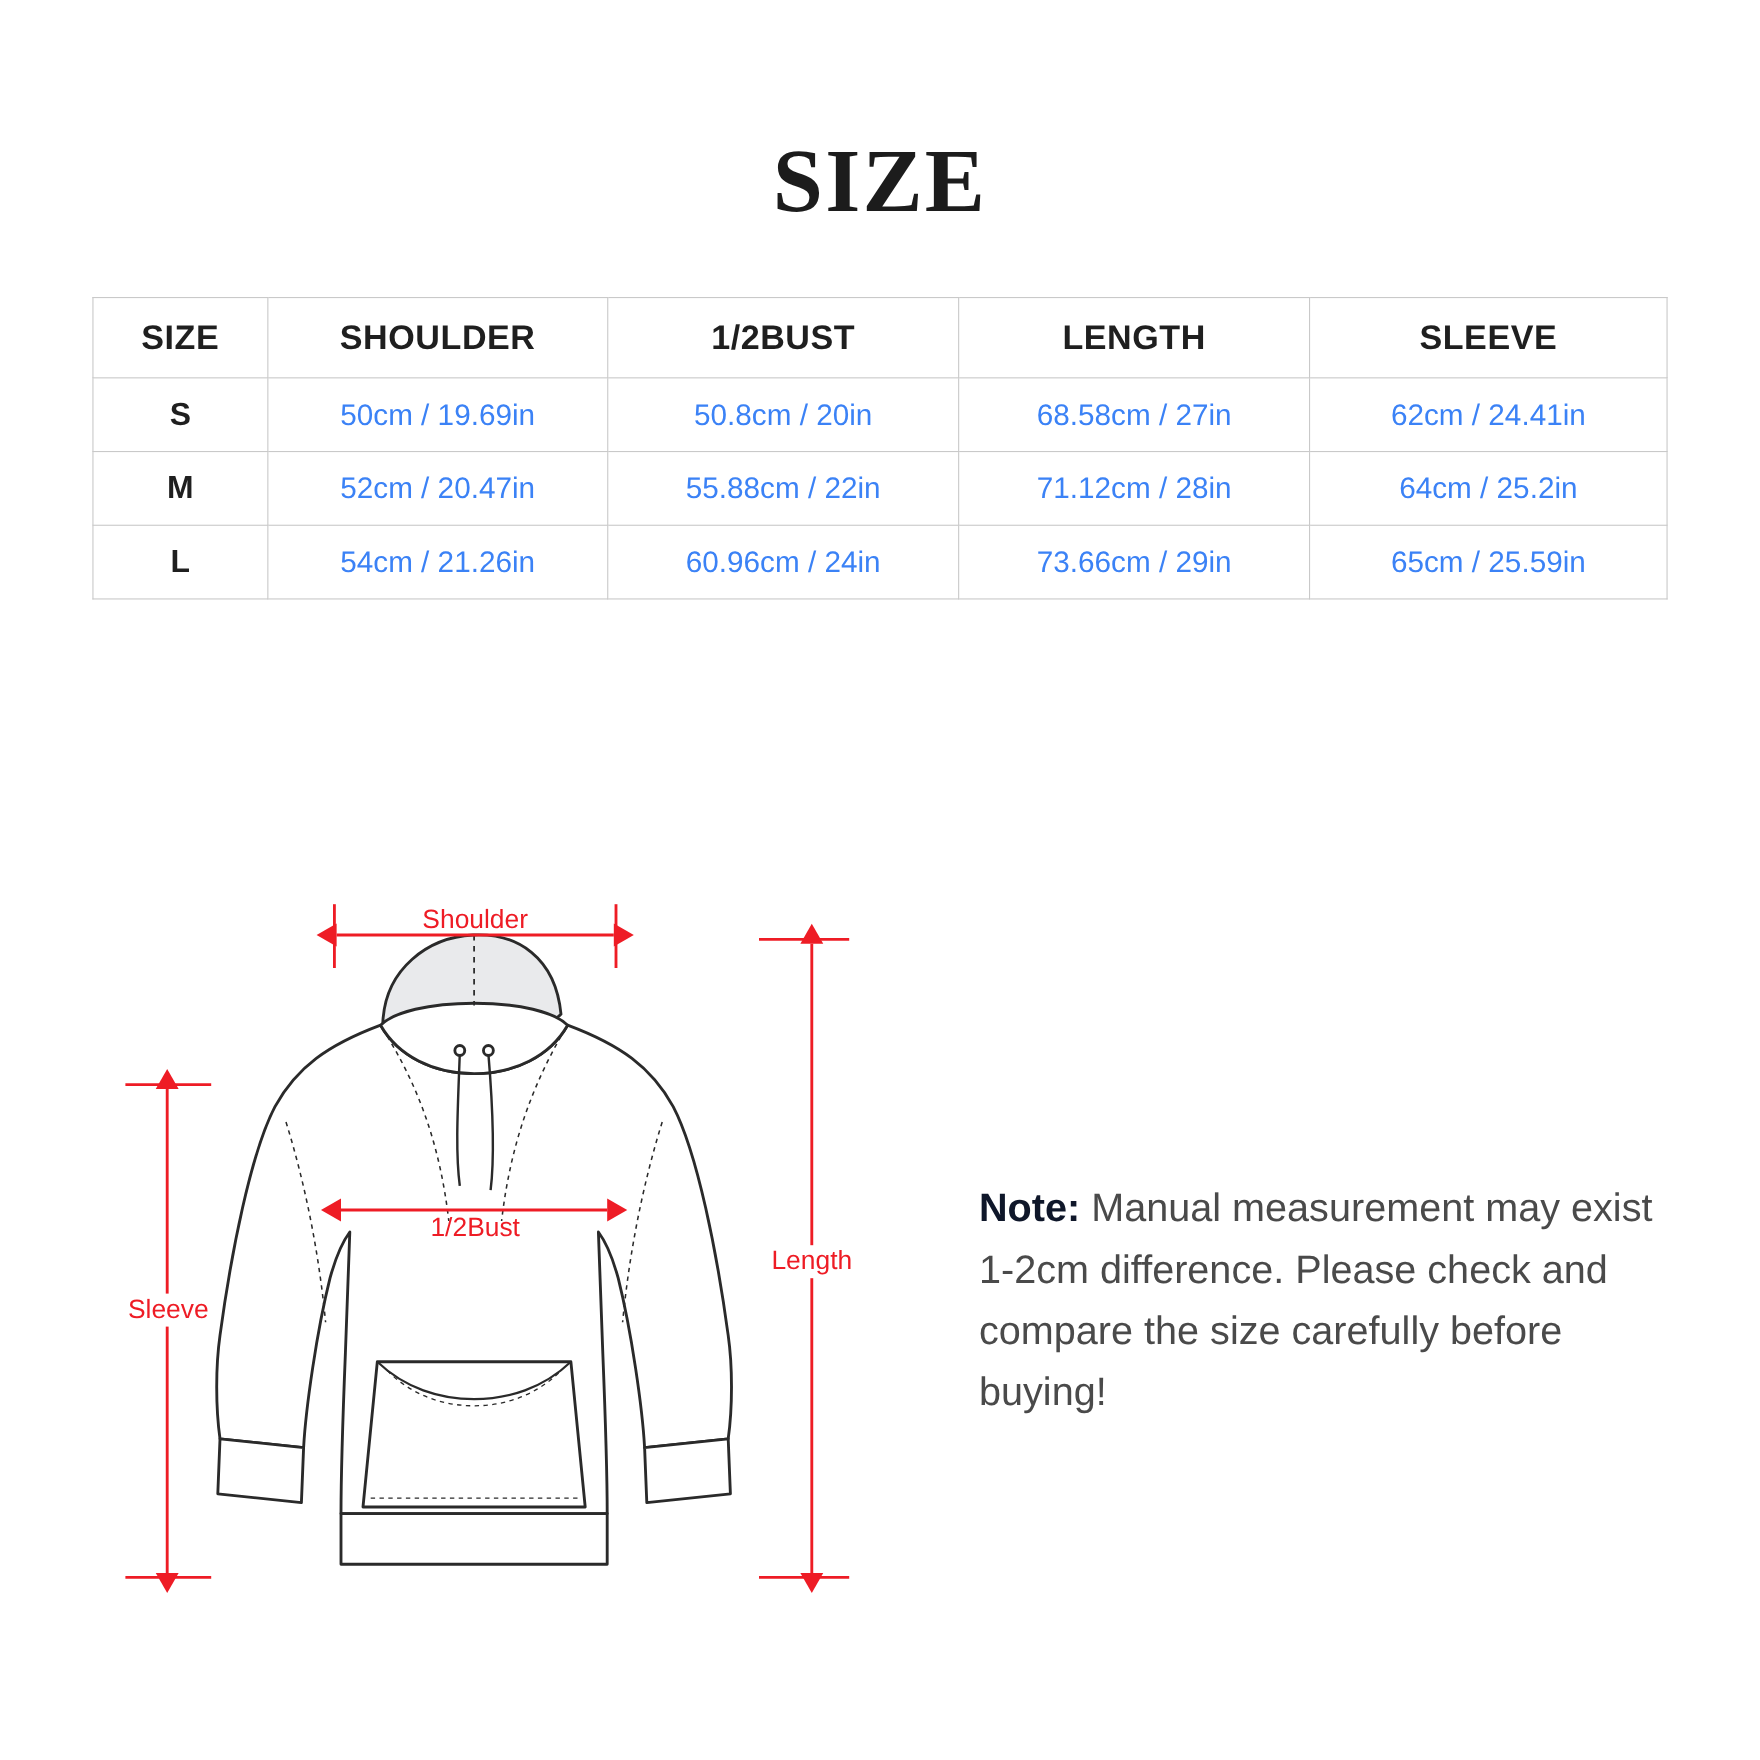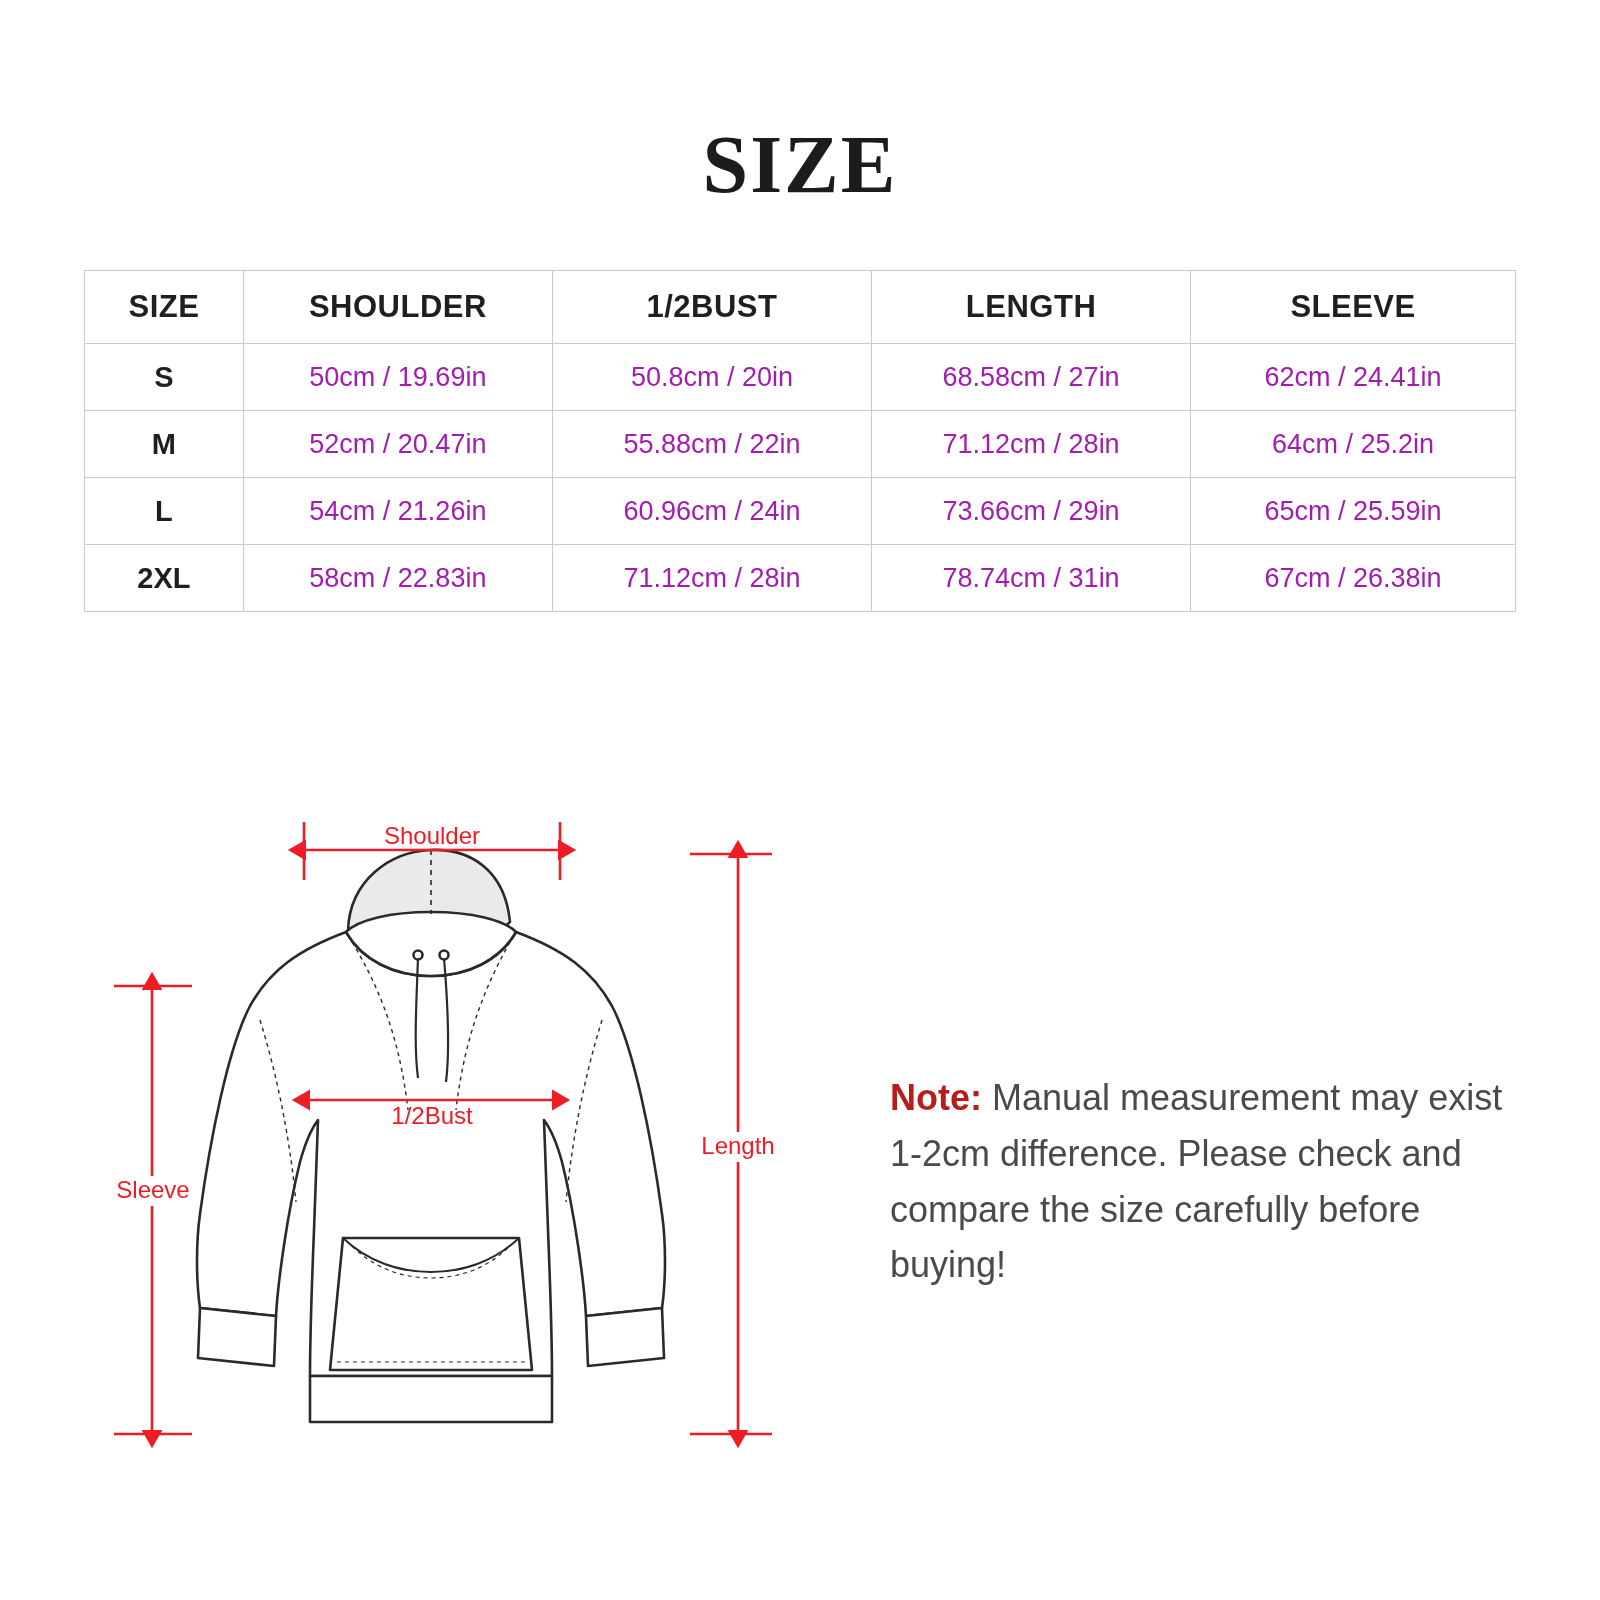--- a/index.html
+++ b/index.html
@@ -51,21 +51,21 @@
   table.size-table thead th {
     height: 70px;
     font-size: 31px;
     font-weight: bold;
     color: #1f1f1f;
     letter-spacing: 0.5px;
   }
   table.size-table tbody td {
     height: 64px;
     font-size: 27px;
-    color: #a21caf;
+    color: #3b82f6;
   }
   table.size-table tbody td.size-cell {
     font-weight: bold;
     font-size: 29px;
     color: #1f1f1f;
   }
   col.c-size { width: 11.1%; }
   col.c-shoulder { width: 21.6%; }
   col.c-bust { width: 22.3%; }
   col.c-length { width: 22.3%; }
@@ -88,21 +88,21 @@
     position: absolute;
     top: 1070px;
     left: 890px;
     width: 620px;
     font-size: 36px;
     line-height: 1.55;
     color: #4a4a4a;
   }
   .note-block .note-label {
     font-weight: bold;
-    color: #b91c1c;
+    color: #0f172a;
     text-align: center;
   }
 </style>
 </head>
 <body>
 
 <div class="page-title">SIZE</div>
 
 <div class="size-table-wrap">
   <table class="size-table">
@@ -136,27 +136,20 @@
         <td>55.88cm / 22in</td>
         <td>71.12cm / 28in</td>
         <td>64cm / 25.2in</td>
       </tr>
       <tr>
         <td class="size-cell">L</td>
         <td>54cm / 21.26in</td>
         <td>60.96cm / 24in</td>
         <td>73.66cm / 29in</td>
         <td>65cm / 25.59in</td>
-      </tr>
-      <tr>
-        <td class="size-cell">2XL</td>
-        <td>58cm / 22.83in</td>
-        <td>71.12cm / 28in</td>
-        <td>78.74cm / 31in</td>
-        <td>67cm / 26.38in</td>
       </tr>
     </tbody>
   </table>
 </div>
 
 <div class="diagram">
   <svg width="760" height="700" viewBox="0 0 760 700" xmlns="http://www.w3.org/2000/svg">
     <defs>
       <marker id="arrL" markerWidth="10" markerHeight="10" refX="8" refY="5" orient="auto">
         <path d="M8,1 L1,5 L8,9 z" fill="#ee1c25"></path>

